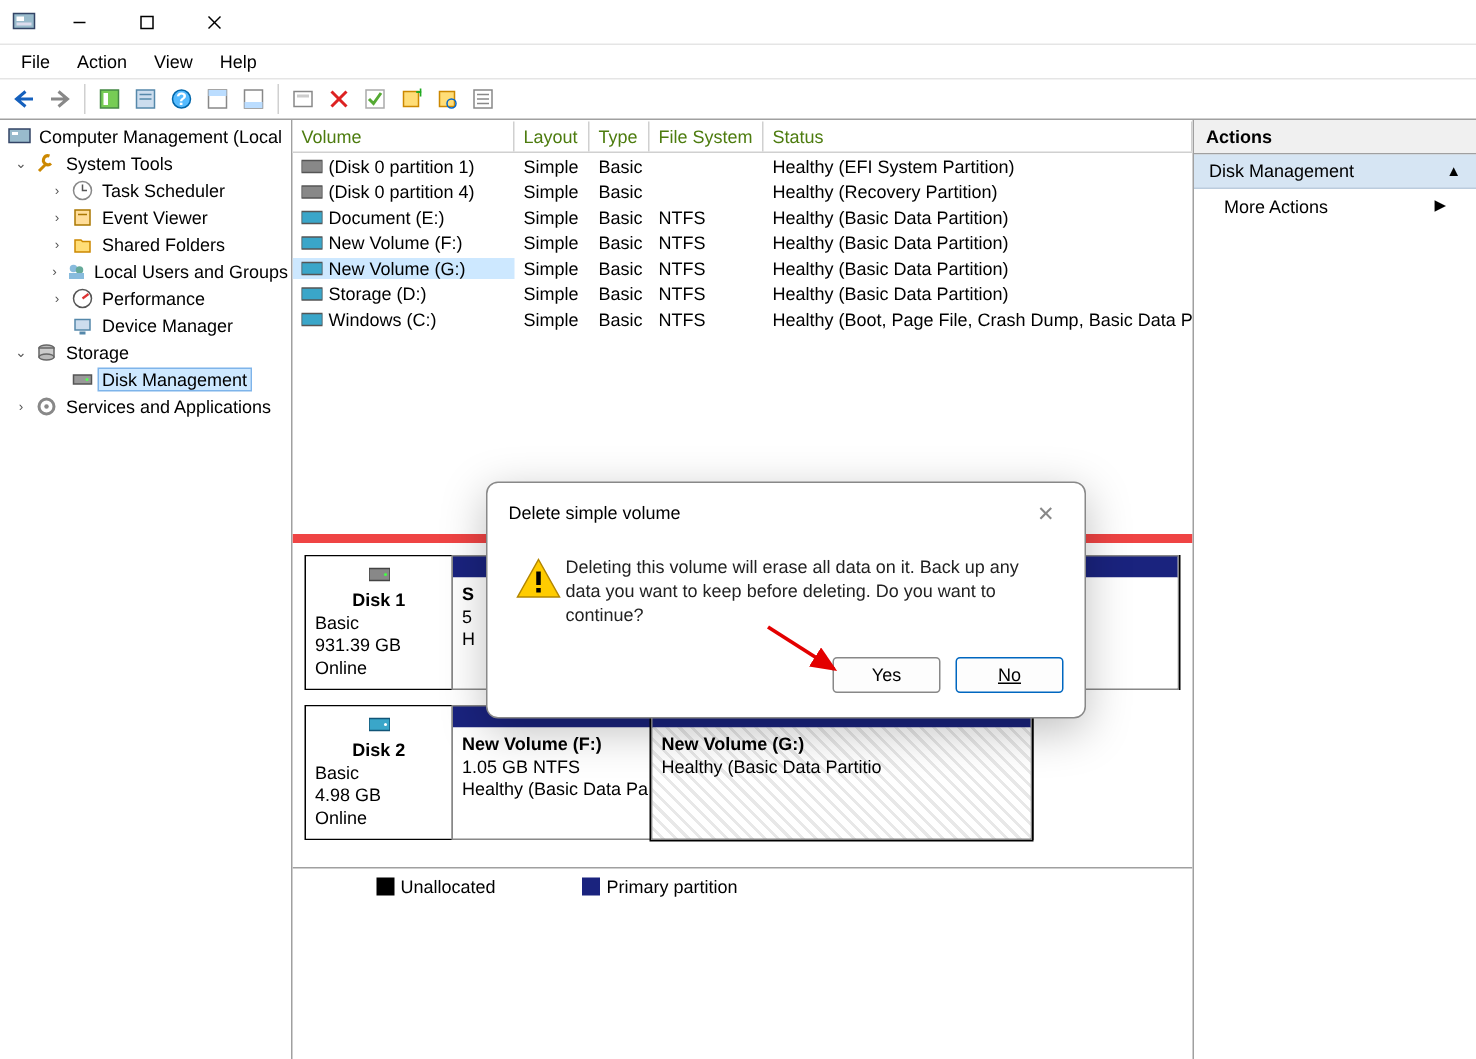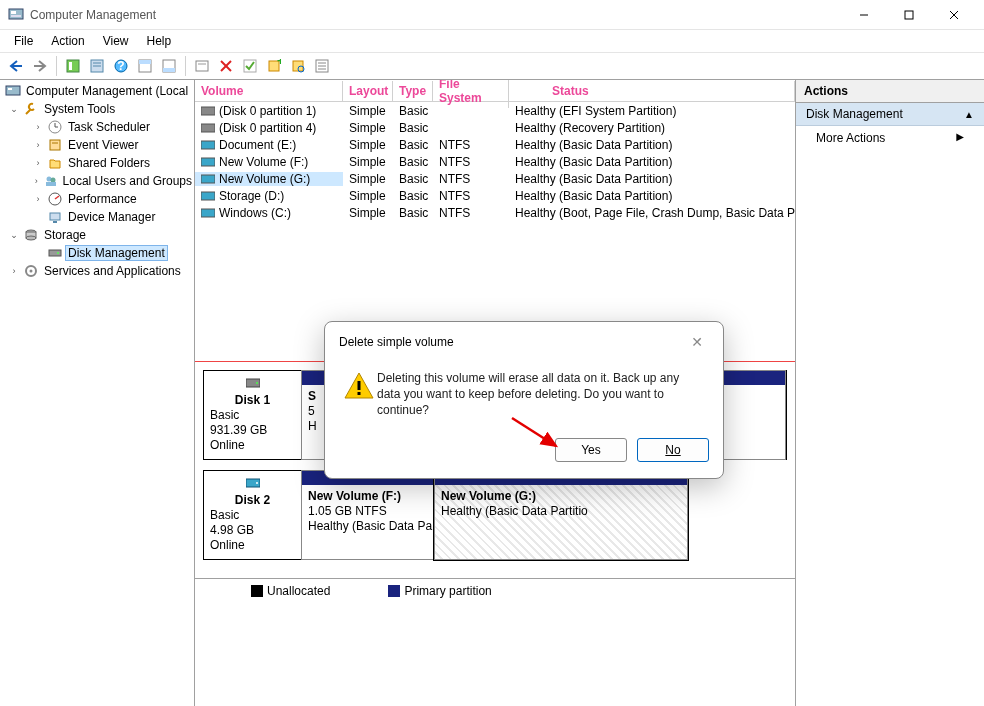--- a/index.html
+++ b/index.html
@@ -33,27 +33,27 @@
 
 .centerpanel { flex: 1; display: flex; flex-direction: column; border-right: 1px solid #a0a0a0; overflow:hidden;}
 .actionspanel { width: 188px; background:#fff;}
 .actions-hdr { background: #f0f0f0; border-bottom: 1px solid #a0a0a0; padding: 4px 8px; font-weight: bold; }
 .actions-sub { background: #d6e5f3; padding: 4px 10px; display:flex; justify-content:space-between; align-items:center; border-bottom:1px solid #bcd;}
 .actions-item { padding: 5px 20px; }
 .actions-chev { font-size:10px;}
 
 
 .vol-header { display: flex; background: #fff; border-bottom: 1px solid #d0d0d0; height:22px; align-items:center;}
-.vol-header .col { padding: 3px 6px; border-right: 1px solid #d0d0d0; font-weight:bold; color:#ec4899;}
-.vol-body { flex:0 0 auto; height:260px; overflow:auto; border-bottom:1px solid #ef4444;}
+.vol-header .col { padding: 3px 6px; border-right: 1px solid #d0d0d0; font-weight:normal; color:#4d7c0f;}
+.vol-body { flex:0 0 auto; height:260px; overflow:auto; border-bottom:6px solid #ef4444;}
 .vol-row { display: flex; height: 17px; align-items:center;}
 .vol-row.sel .c0 { background:#cde8ff; }
 .vol-row .col { padding: 0 6px; white-space:nowrap; overflow:hidden;}
 .c0{width:148px; display:flex; align-items:center; gap:4px;} .c1{width:50px;} .c2{width:40px;} .c3{width:76px;} .c4{flex:1;}
-.vol-header .c0{width:148px;} .vol-header .c1{width:50px;} .vol-header .c2{width:40px;} .vol-header .c3{width:76px;} .vol-header .c4{flex:1;margin-left:37px;}
+.vol-header .c0{width:148px;} .vol-header .c1{width:50px;} .vol-header .c2{width:40px;} .vol-header .c3{width:76px;} .vol-header .c4{flex:1;}
 .drive-icon{width:14px;height:12px; display:inline-block;}
 
 
 .diskmap { padding: 8px; overflow:auto;}
 .disk-block { display:flex; margin-bottom:10px; border:1px solid #000;}
 .disk-info { width:98px; padding:6px 6px; border-right:1px solid #888; background:#fff;}
 .disk-info .dname{font-weight:bold; display:flex; align-items:center; gap:4px;flex-direction:column;}
 .disk-info div{line-height:15px;}
 .disk-parts { flex:1; display:flex;}
 .part { border:1px solid #888; margin:-1px 0 -1px -1px; display:flex; flex-direction:column; min-width:0;}
@@ -86,21 +86,20 @@
 <body>
 
 <div class="titlebar">
   <span class="app-icon">
     <svg viewBox="0 0 16 16">
         <rect x="1" y="2" width="14" height="10" fill="#9bc" stroke="#346"></rect>
         <rect x="3" y="4" width="5" height="3" fill="#fff"></rect>
         <rect x="3" y="8" width="10" height="2" fill="#dde"></rect>
       </svg>
   </span>
-  <span class="title">Computer Management</span>
   <div class="win-controls">
     <div class="win-btn">
         <svg width="10" height="10">
           <line x1="1" y1="5" x2="9" y2="5" stroke="#000"></line>
         </svg>
       </div>
     <div class="win-btn">
         <svg width="10" height="10">
           <rect x="1" y="1" width="8" height="8" fill="none" stroke="#000"></rect>
         </svg>

